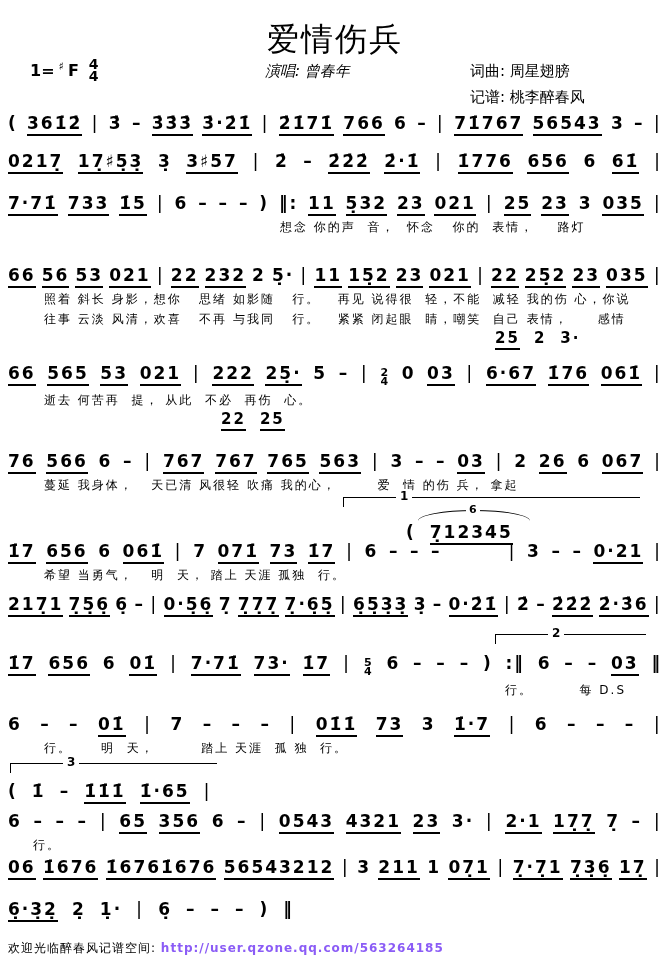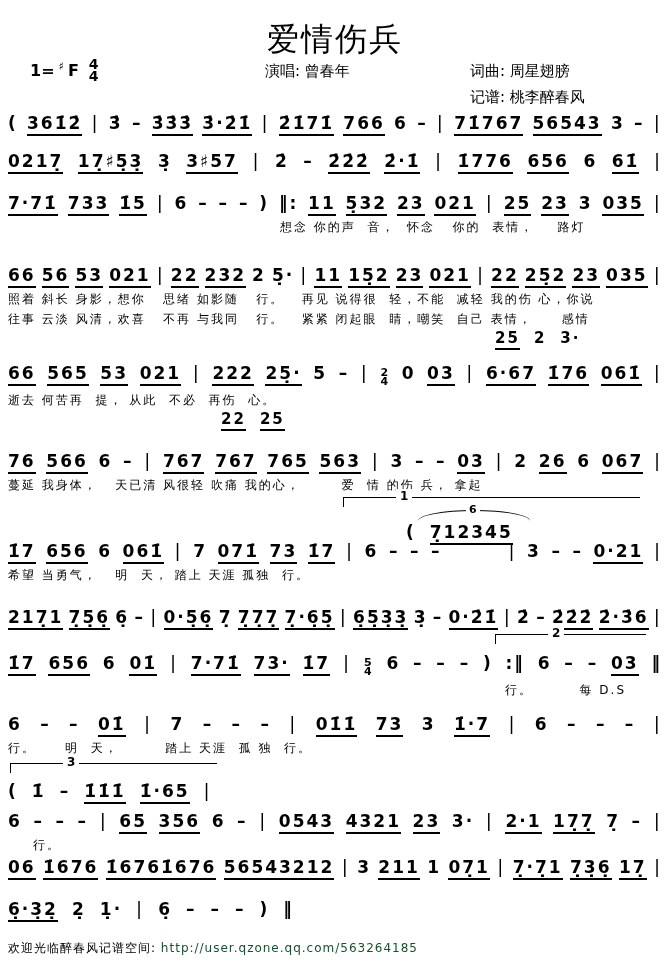--- a/index.html
+++ b/index.html
@@ -7,45 +7,45 @@
        font-family:"DejaVu Sans","Liberation Sans",sans-serif;}
 
   
   .title{position:absolute;top:18px;left:0;width:670px;text-align:center;
          font-size:32px;font-weight:normal;letter-spacing:2px;}
   .keysig{position:absolute;top:58px;left:30px;font-size:16px;font-weight:bold;
           display:flex;align-items:center;gap:4px;}
   .keysig .sharp{font-size:11px;vertical-align:super;position:relative;top:-4px;}
   .timesig{display:inline-flex;flex-direction:column;text-align:center;
            font-size:14px;line-height:12px;font-weight:bold;margin-left:6px;}
-  .singer{position:absolute;top:62px;left:265px;font-size:15px;}
+  .singer{position:absolute;top:62px;left:265px;font-size:15px;font-style:italic;}
   .composer{position:absolute;top:62px;left:470px;font-size:15px;}
   .notator{position:absolute;top:88px;left:470px;font-size:15px;}
 
   
   .sys{position:absolute;left:8px;width:654px;}
   .s1{top:112px}.s2{top:150px}.s3{top:192px}.s4{top:264px}.s5{top:362px}
-  .s6{top:450px}.s7{top:540px}.s8{top:606px}.s9{top:652px}.s10{top:713px}
+  .s6{top:450px}.s7{top:540px}.s8{top:593px}.s9{top:652px}.s10{top:713px}
   .s11{top:780px}.s12{top:810px}.s13{top:856px}.s14{top:898px}
 
   .row{display:flex;align-items:baseline;font-weight:bold;font-size:17px;
        letter-spacing:2px;white-space:nowrap;}
   .row.just{justify-content:space-between;}
   .row.left{justify-content:flex-start;gap:14px;}
   .note{display:inline-block;}
   .note.beam{border-bottom:2px solid #000;padding-bottom:1px;}
   .bar{font-weight:400;font-size:18px;}
   .sym{font-weight:bold;}
   .dash{font-weight:bold;}
   .sp{display:inline-block;width:46px;}
   .ts{display:inline-flex;flex-direction:column;text-align:center;
       font-size:11px;line-height:9px;font-weight:bold;position:relative;top:-3px;}
 
   .lyr{font-size:12px;letter-spacing:2px;white-space:pre;margin-top:3px;
-       font-weight:400;}
+       font-weight:400;margin-left:36px;}
   .lyr.ind272{margin-left:272px;}
   .lyr.ind497{margin-left:497px;}
   .lyr.ind25{margin-left:25px;}
   .extra{margin-top:1px;font-size:15px;}
   .extra.ind487{margin-left:487px;}
   .extra.ind213{margin-left:213px;}
 
   
   .voltarow{position:relative;height:50px;}
   .volta{position:absolute;border-top:1.5px solid #000;border-left:1.5px solid #000;
@@ -55,21 +55,21 @@
   .v6{left:335px;top:3px;width:296px;}
   .v9{left:487px;top:-18px;width:150px;}
   .v11{left:2px;top:-17px;width:206px;}
   .tuplet{position:absolute;left:398px;top:16px;}
   .arc{width:112px;height:11px;border-top:1.5px solid #000;
        border-radius:56px 56px 0 0 / 11px 11px 0 0;position:relative;margin-left:12px;}
   .arc .alabel{position:absolute;top:-8px;left:48px;background:#fff;
                padding:0 3px;font-size:11px;font-weight:bold;}
 
   .footer{position:absolute;top:940px;left:8px;font-size:12px;letter-spacing:1px;}
-  .footer a{color:#14532d;text-decoration:none;}
+  .footer a{color:#8b5cf6;text-decoration:none;font-weight:bold;}
 </style>
 </head>
 <body>
 
 <div class="title">爱情伤兵</div>
 
 <div class="keysig">
   <span>1=</span>
     <span class="sharp">♯</span>
     <span>F</span>

